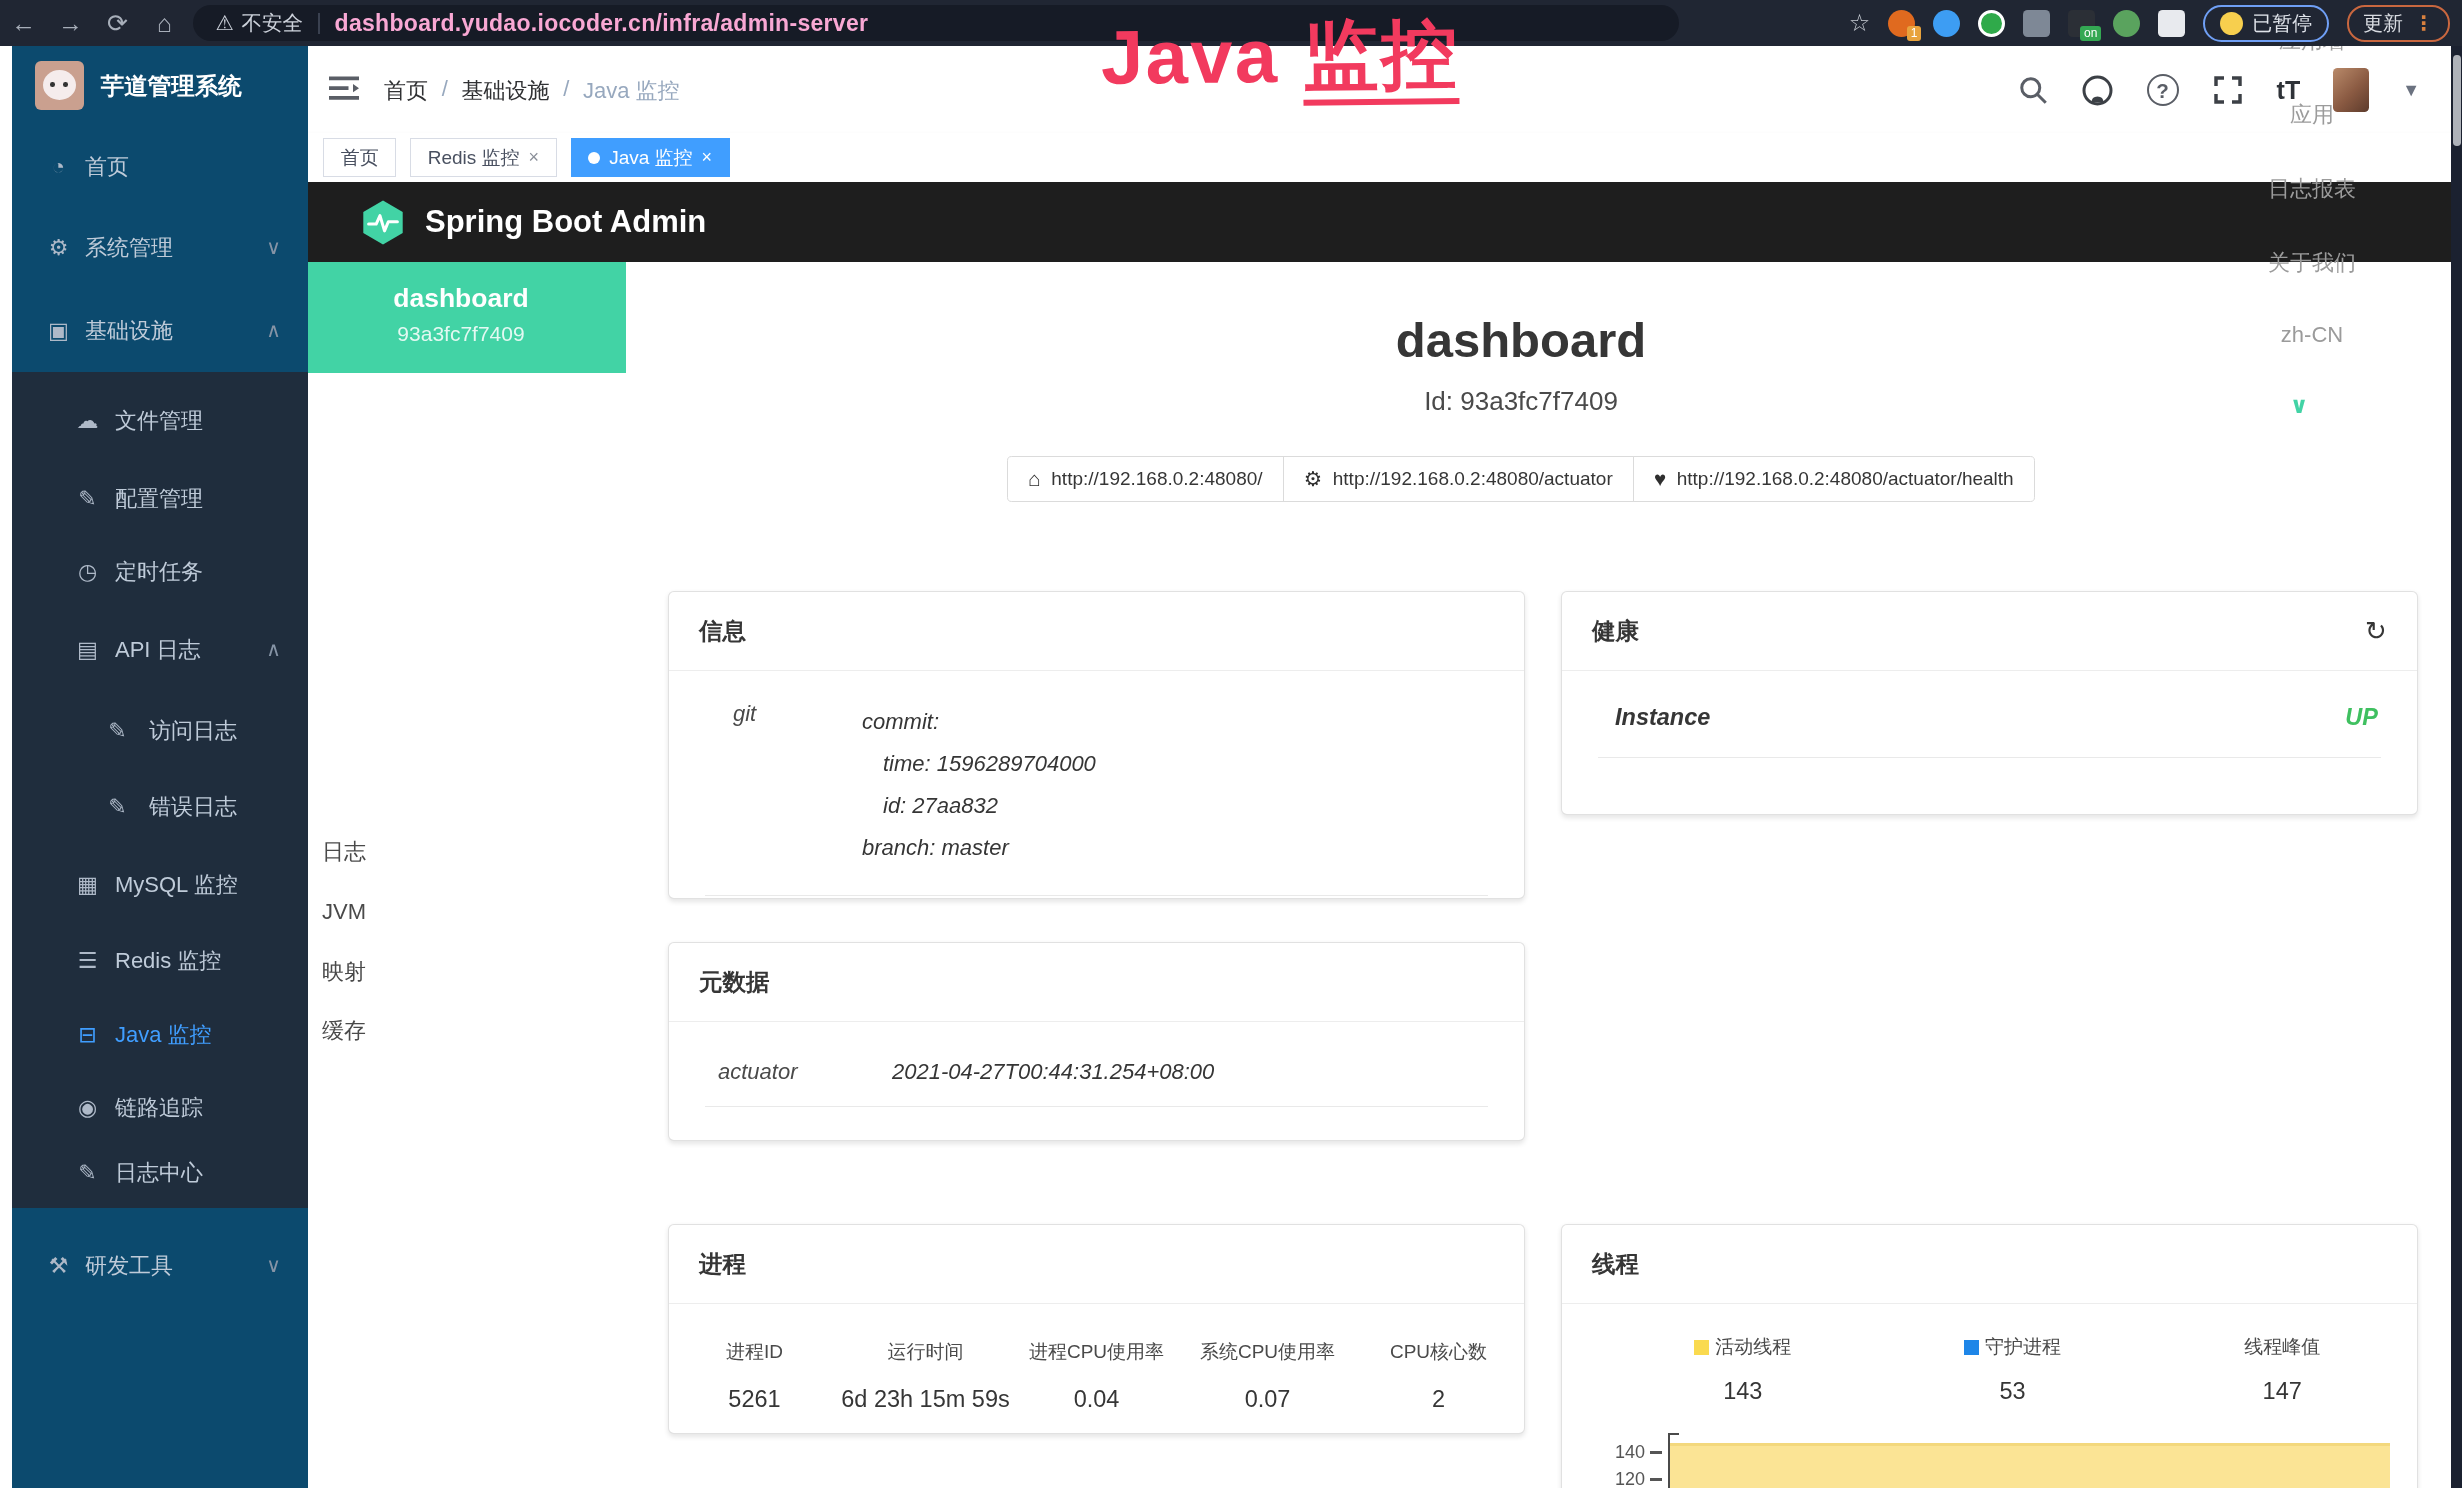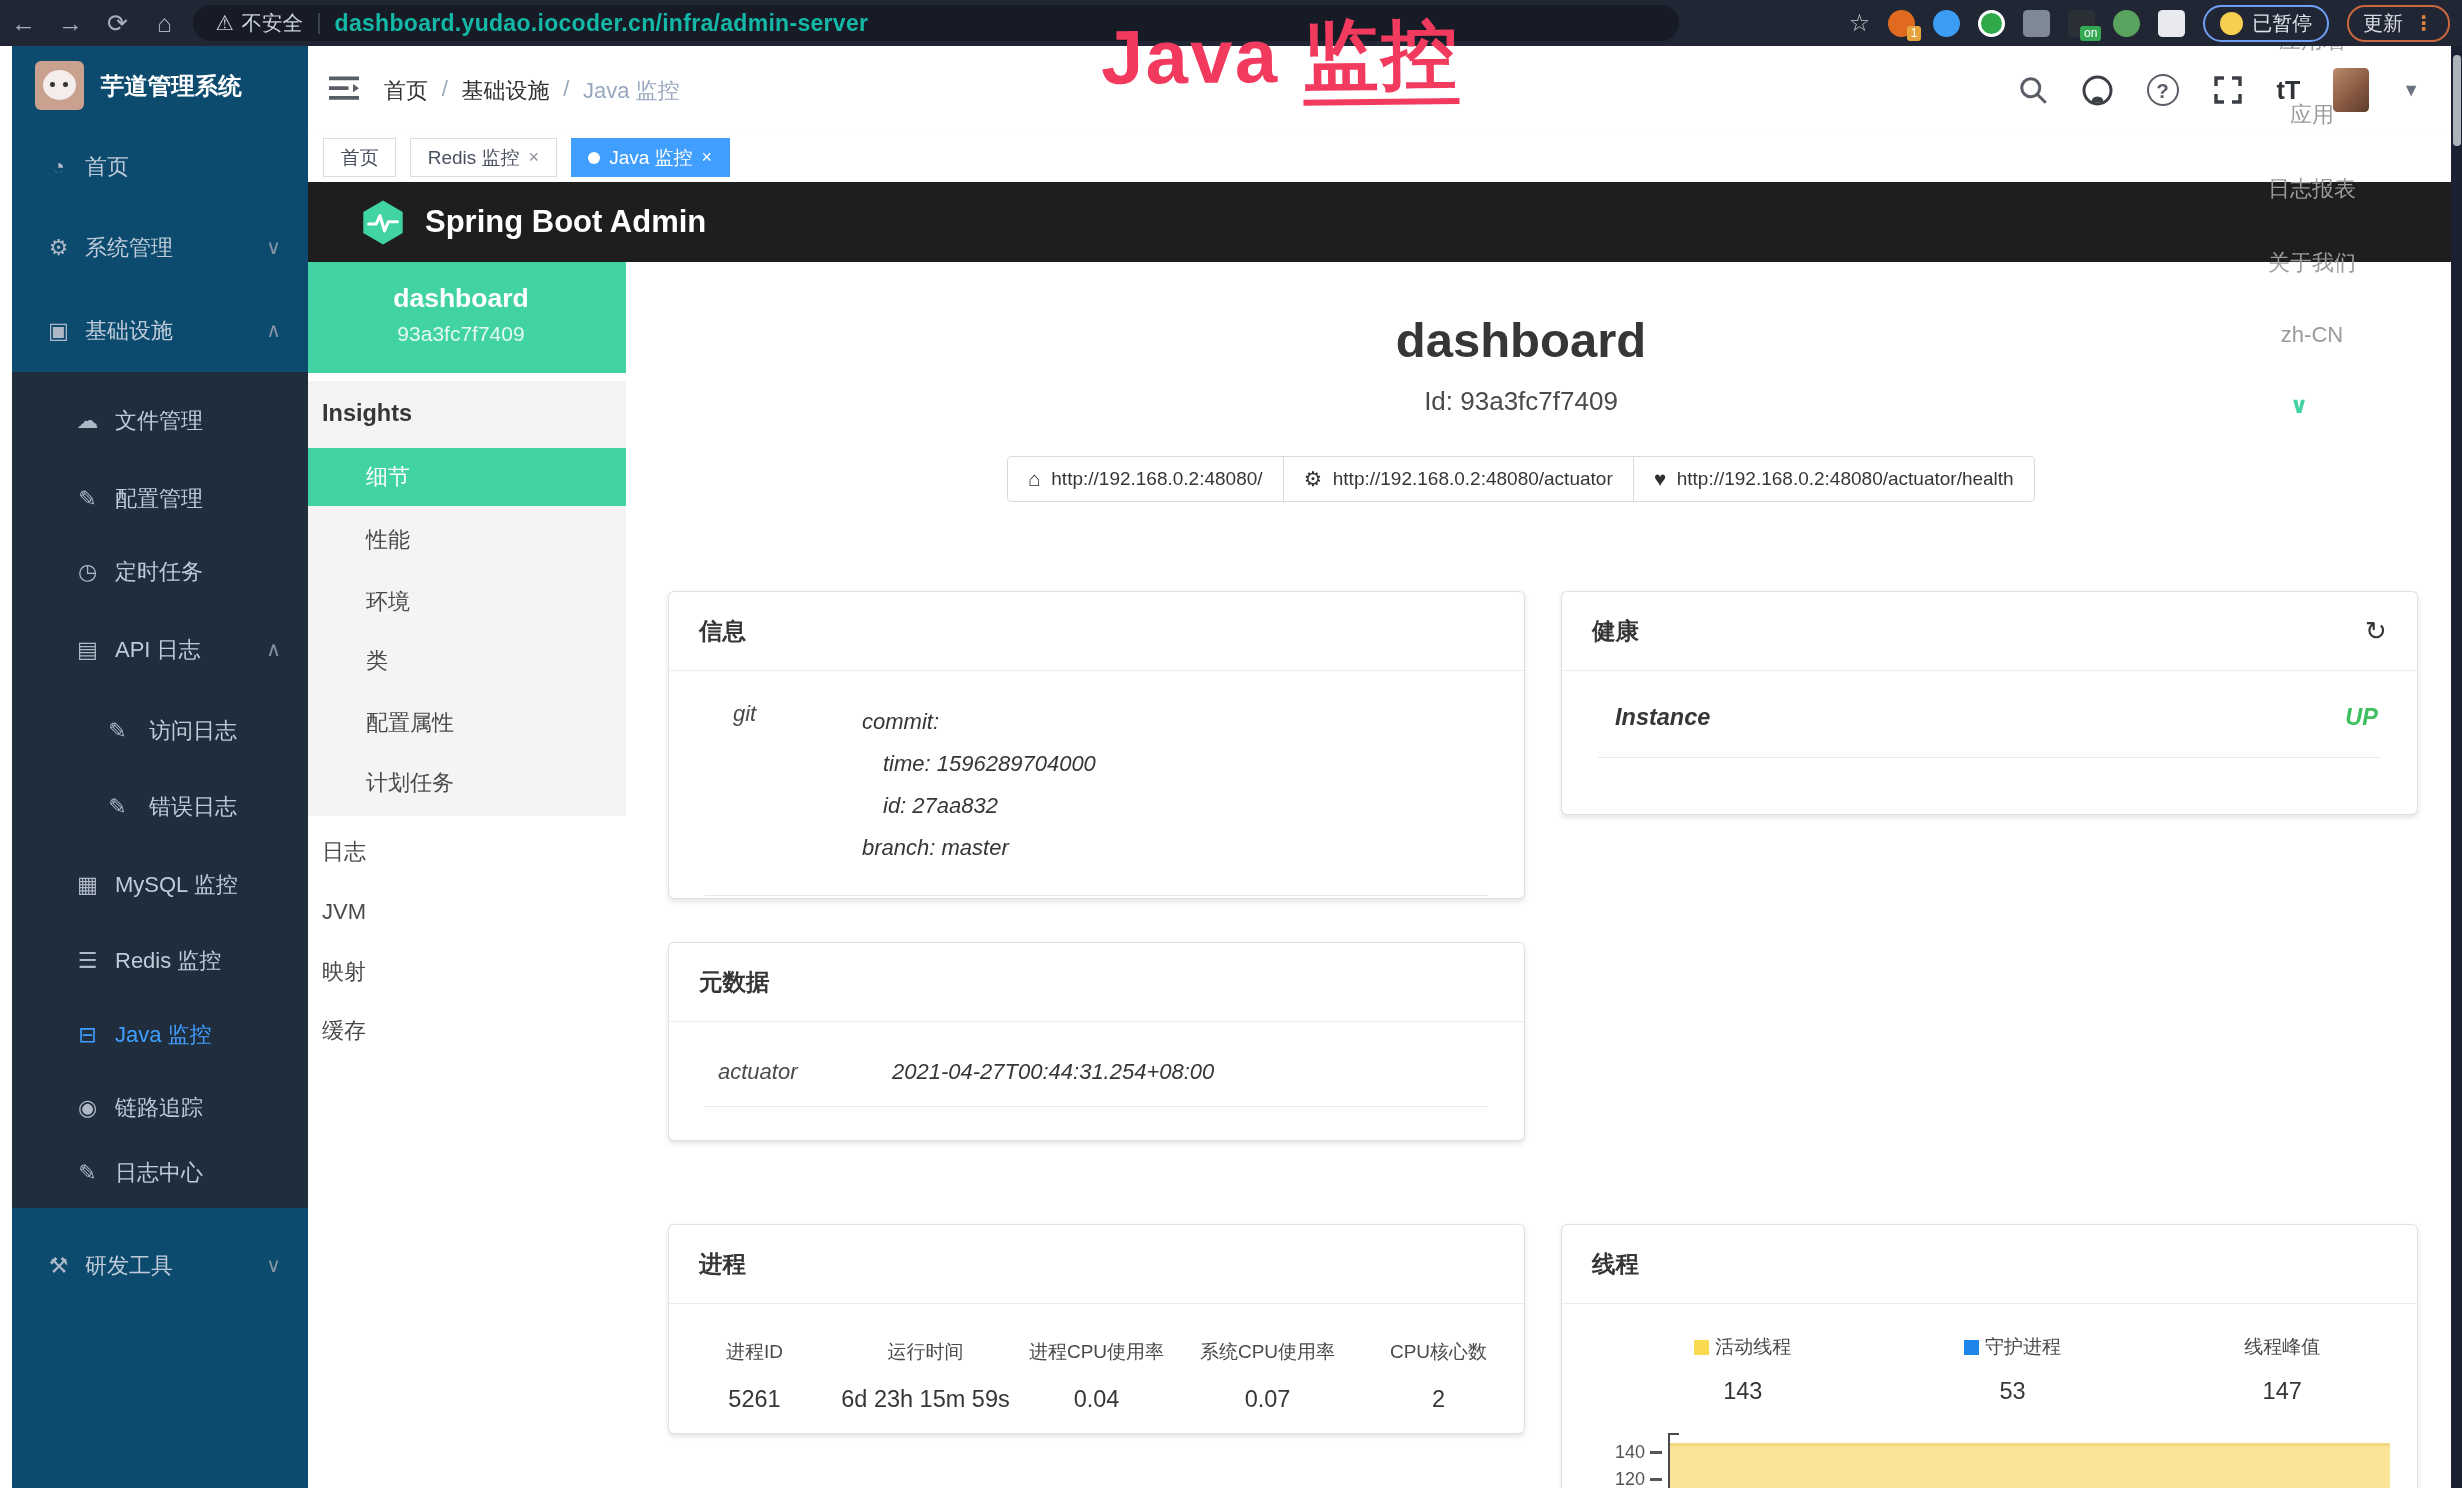--- a/index.html
+++ b/index.html
@@ -9,21 +9,21 @@
 
   
   .browser { position:absolute; top:0; left:0; right:0; height:46px; background:#202633;
              display:flex; align-items:center; z-index:40; }
   .nav-ic { color:#a7aeb9; font-size:25px; width:47px; text-align:center; }
   .omni { display:flex; align-items:center; height:36px; background:#161b26; border-radius:20px;
           margin-left:4.6px; padding:0 23px; width:1486px; }
   .warn-ic { color:#ccd1da; font-size:20.5px; margin-right:7.6px; }
   .sec-label { color:#ccd1da; font-size:20.5px; }
   .omni .sep { width:1.5px; height:21px; background:#3a4150; margin:0 15px; }
-  .url { color:#14b8a6; font-size:23px; font-weight:600; letter-spacing:0.3px; }
+  .url { color:#f9a8d4; font-size:23px; font-weight:600; letter-spacing:0.3px; }
   .br-right { position:absolute; right:12px; top:0; height:46px; display:flex; align-items:center; gap:18px; }
   .star { color:#c7ccd4; font-size:24px; }
   .ext { width:27px; height:27px; border-radius:50%; display:inline-block; position:relative; }
   .ext .badge { position:absolute; right:-6px; bottom:-4.6px; background:#e8a33d; color:#fff; font-size:12px;
                 padding:0.8px 3.8px; border-radius:3px; line-height:13.7px; }
   .ext .badge.on { background:#34a853; }
   .pill { display:flex; align-items:center; gap:9px; border:2.3px solid #6f9ff5; border-radius:21px;
           padding:3px 15px; color:#dfe3ea; font-size:20px; }
   .pill .face { width:23px; height:23px; border-radius:50%; background:#f7cf4e; display:inline-block; }
   .upd { display:flex; align-items:center; gap:10.6px; border:2.3px solid #c9673f; border-radius:18px;
@@ -352,41 +352,20 @@
       <span class="nv">zh-CN</span>
       <span class="sba-caret">∨</span>
     </div>
   </div>
 
   <div class="subnav">
     <div class="gheader">
       <div class="nm">dashboard</div>
       <div class="id">93a3fc7f7409</div>
     </div>
-    <div class="igroup">
-      <div class="glabel">Insights</div>
-      <div class="irow active" style="top:67px;height:58px;line-height:58px">
-        <span>细节</span>
-      </div>
-      <div class="irow" style="top:132px">
-        <span>性能</span>
-      </div>
-      <div class="irow" style="top:194px">
-        <span>环境</span>
-      </div>
-      <div class="irow" style="top:253px">
-        <span>类</span>
-      </div>
-      <div class="irow" style="top:315px">
-        <span>配置属性</span>
-      </div>
-      <div class="irow" style="top:375px">
-        <span>计划任务</span>
-      </div>
-    </div>
     <div class="rrow" style="top:565px">
       <span>日志</span>
     </div>
     <div class="rrow" style="top:625px">
       <span>JVM</span>
     </div>
     <div class="rrow" style="top:685px">
       <span>映射</span>
     </div>
     <div class="rrow" style="top:744px">

